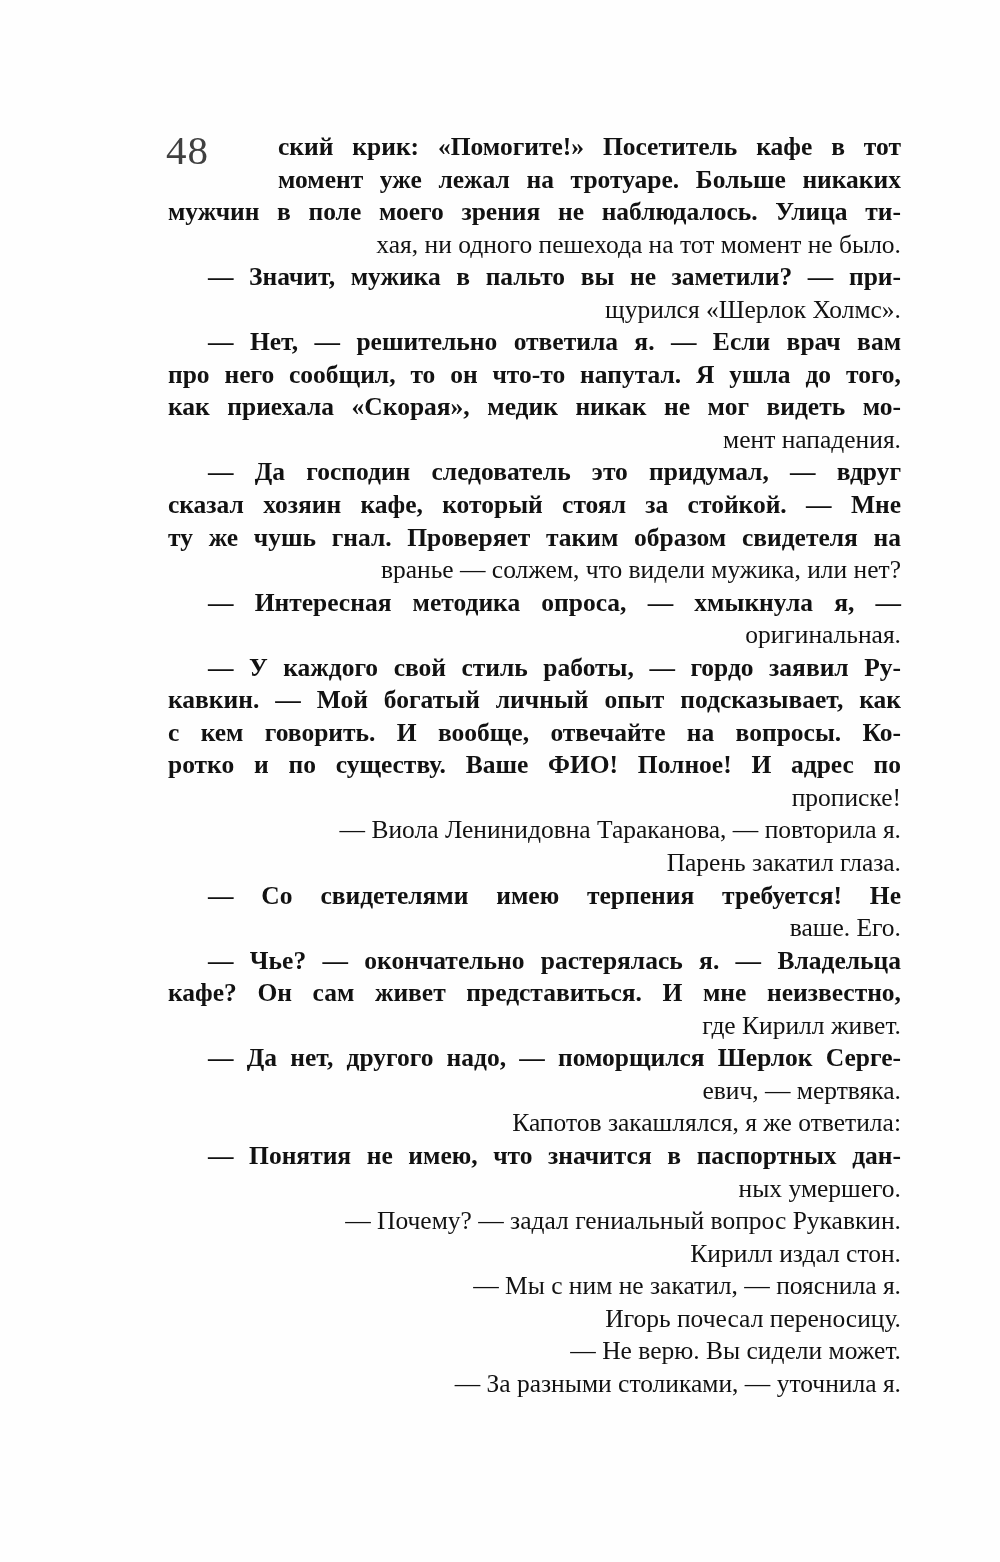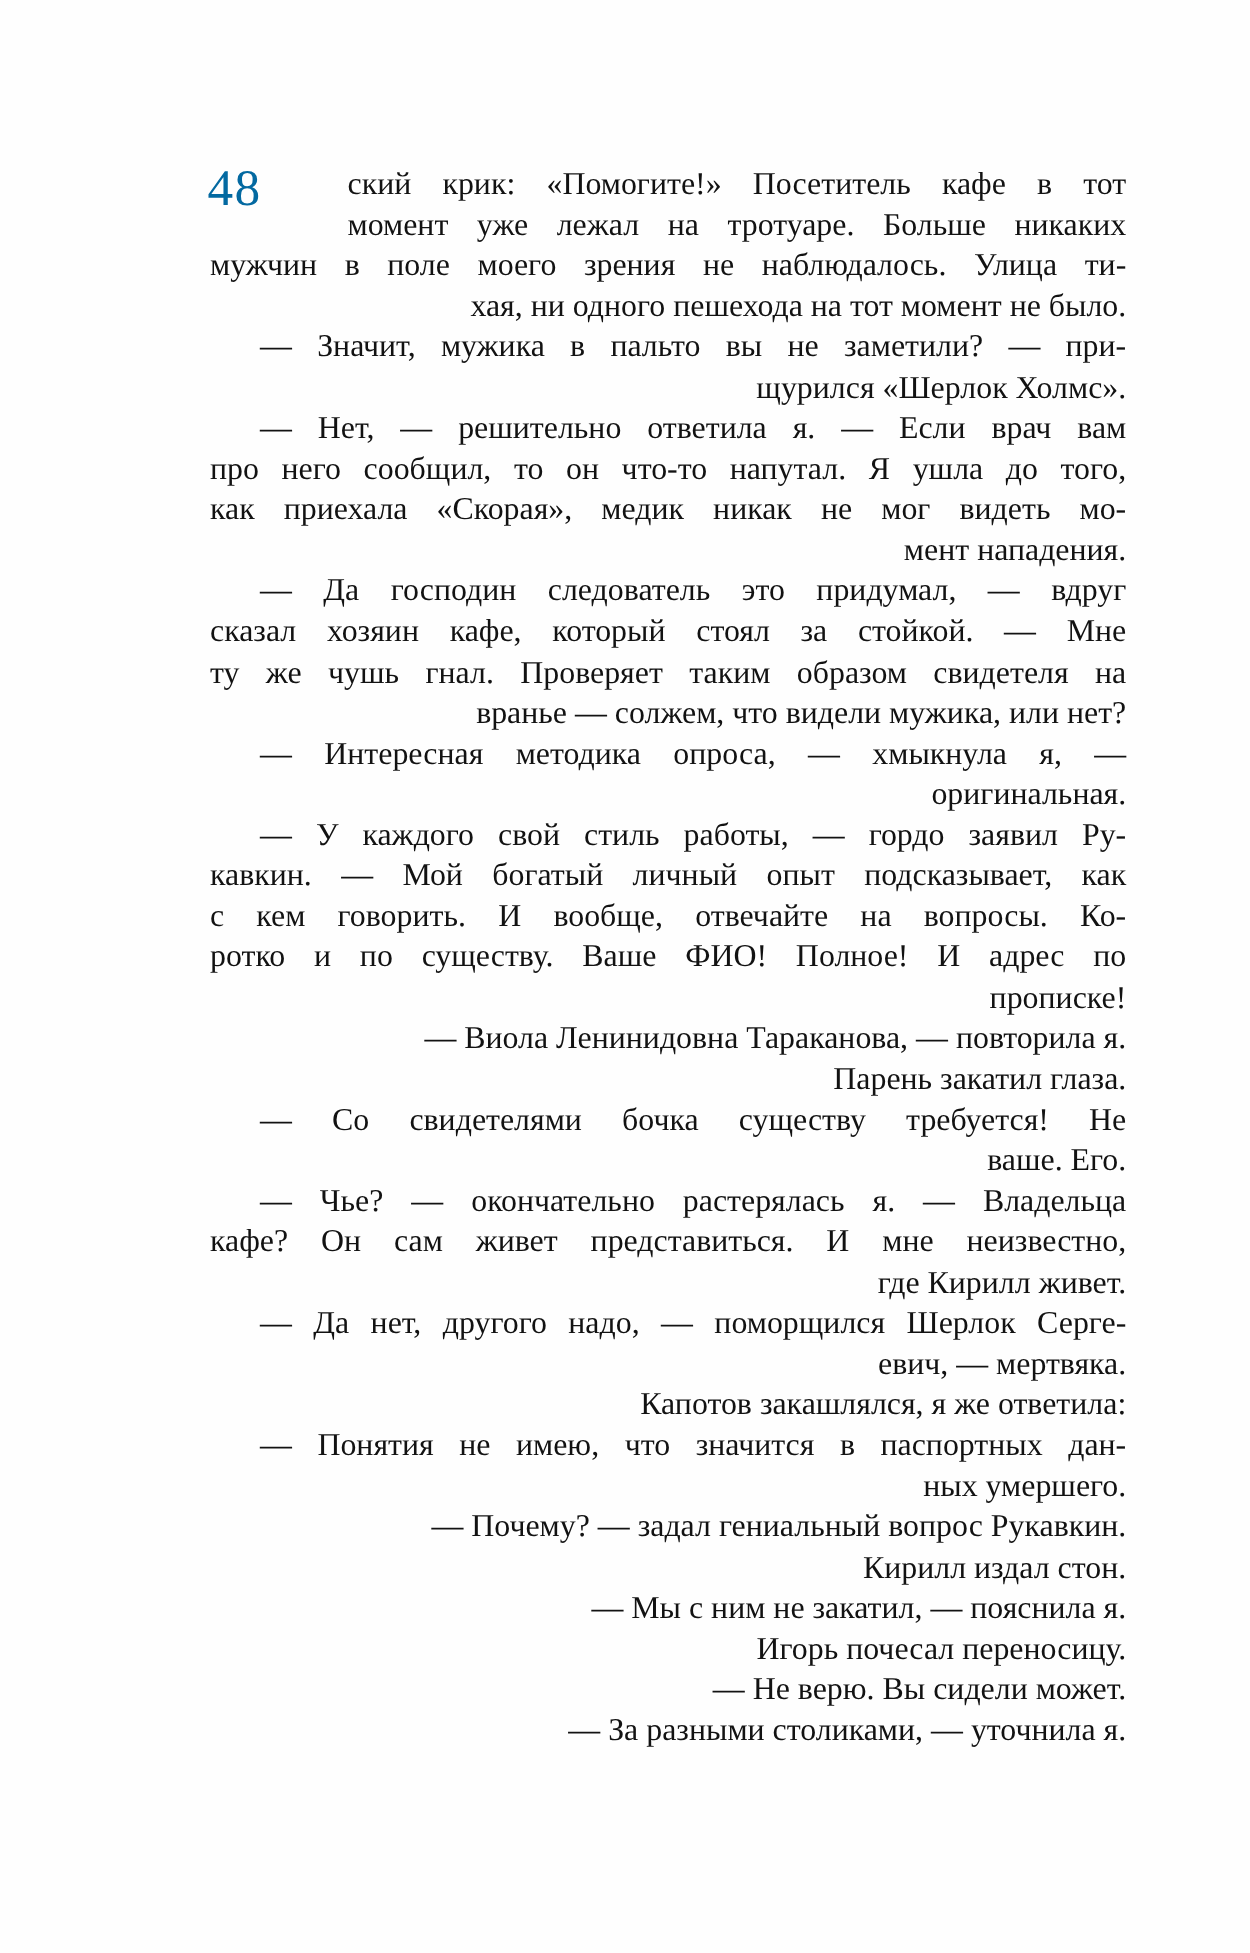--- a/index.html
+++ b/index.html
@@ -16,40 +16,41 @@
     color: #121212;
     overflow: hidden;
   }
   .page-number {
     position: absolute;
     left: 166px;
     top: 130px;
     font-size: 41px;
     line-height: 41px;
     letter-spacing: 1px;
-    color: #0369a1;
+    color: #404040;
   }
   .text-block {
     position: absolute;
     left: 168px;
     top: 131px;
     width: 733px;
     font-size: 25.5px;
     color: #121212;
   }
   .line {
     height: 32.55px;
     line-height: 32.55px;
     text-align: right;
     white-space: normal;
     overflow: visible;
   }
   .line.just {
     text-align: justify;
     text-align-last: justify;
+    font-weight: bold;
   }
   .line.ind-para {
     text-indent: 40px;
   }
   .line.ind-pg {
     text-indent: 110px;
   }
 </style>
 </head>
 <body>
@@ -73,21 +74,21 @@
       <div class="line">вранье — солжем, что видели мужика, или нет?</div>
       <div class="line ind-para just">— Интересная методика опроса, — хмыкнула я, —</div>
       <div class="line">оригинальная.</div>
       <div class="line ind-para just">— У каждого свой стиль работы, — гордо заявил Ру-</div>
       <div class="line just">кавкин. — Мой богатый личный опыт подсказывает, как</div>
       <div class="line just">с кем говорить. И вообще, отвечайте на вопросы. Ко-</div>
       <div class="line just">ротко и по существу. Ваше ФИО! Полное! И адрес по</div>
       <div class="line">прописке!</div>
       <div class="line ind-para">— Виола Ленинидовна Тараканова, — повторила я.</div>
       <div class="line ind-para">Парень закатил глаза.</div>
-      <div class="line ind-para just">— Со свидетелями бочка существу требуется! Не</div>
+      <div class="line ind-para just">— Со свидетелями имею терпения требуется! Не</div>
       <div class="line">ваше. Его.</div>
       <div class="line ind-para just">— Чье? — окончательно растерялась я. — Владельца</div>
       <div class="line just">кафе? Он сам живет представиться. И мне неизвестно,</div>
       <div class="line">где Кирилл живет.</div>
       <div class="line ind-para just">— Да нет, другого надо, — поморщился Шерлок Серге-</div>
       <div class="line">евич, — мертвяка.</div>
       <div class="line ind-para">Капотов закашлялся, я же ответила:</div>
       <div class="line ind-para just">— Понятия не имею, что значится в паспортных дан-</div>
       <div class="line">ных умершего.</div>
       <div class="line ind-para">— Почему? — задал гениальный вопрос Рукавкин.</div>

